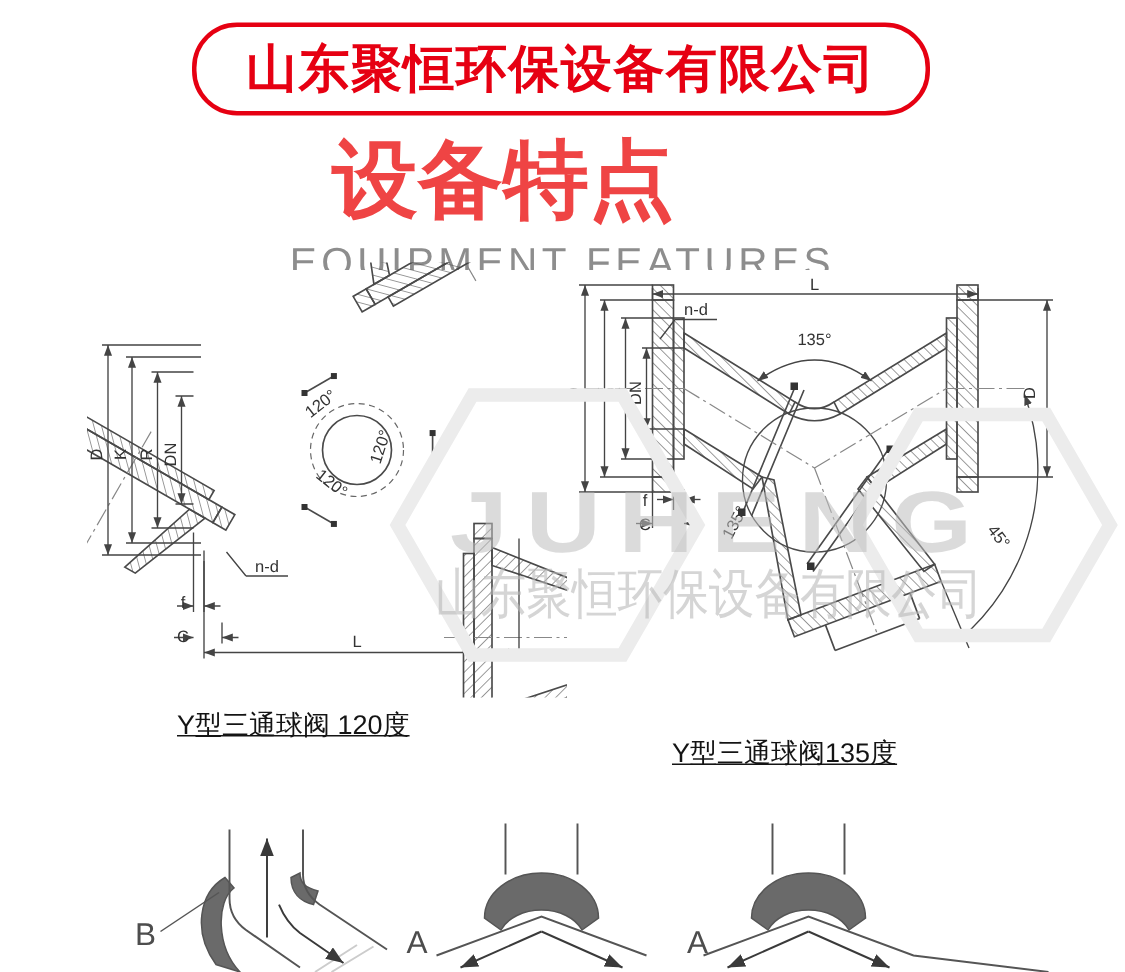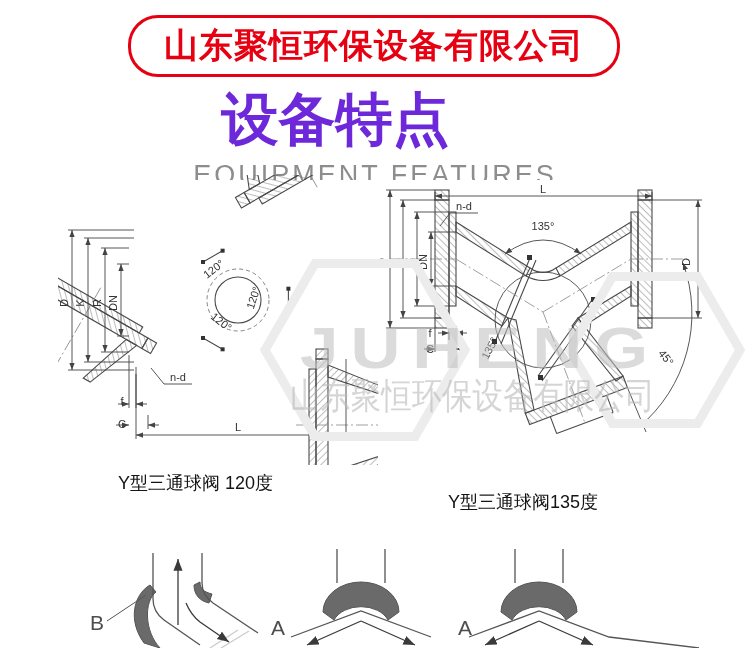--- a/index.html
+++ b/index.html
@@ -14,30 +14,30 @@
     border:3px solid #e60012;border-radius:30px;
     display:flex;align-items:center;justify-content:center;
     z-index:2;background:#fff;
   }
   .header-pill .company{
     color:#e60012;font-size:34px;font-weight:700;letter-spacing:1px;white-space:nowrap;
   }
   
   .sec-title{
     left:0;top:82px;width:671px;text-align:center;
-    font-size:57px;font-weight:900;color:#6d28d9;letter-spacing:0px;z-index:2;
+    font-size:57px;font-weight:900;color:#ef4444;letter-spacing:0px;z-index:2;
   }
   .sec-sub-clip{
     left:0;top:160px;width:750px;height:20px;overflow:hidden;text-align:center;z-index:1;
   }
   .sec-sub{
     font-size:27px;line-height:30px;color:#8d8d8d;letter-spacing:3px;font-weight:400;
   }
   
-  .caption{position:absolute;font-size:18px;color:#141414;z-index:6;white-space:nowrap;}
+  .caption{position:absolute;font-size:18px;color:#141414;z-index:6;white-space:nowrap;text-decoration:underline;}
   .cap-left{left:118px;top:471px;}
   .cap-right{left:448px;top:490px;}
   svg text{font-family:"Liberation Sans",sans-serif;}
   .wm{pointer-events:none;}
 </style>
 </head>
 <body>
 
 <div class="abs header-pill">
   <span class="company">山东聚恒环保设备有限公司</span>

